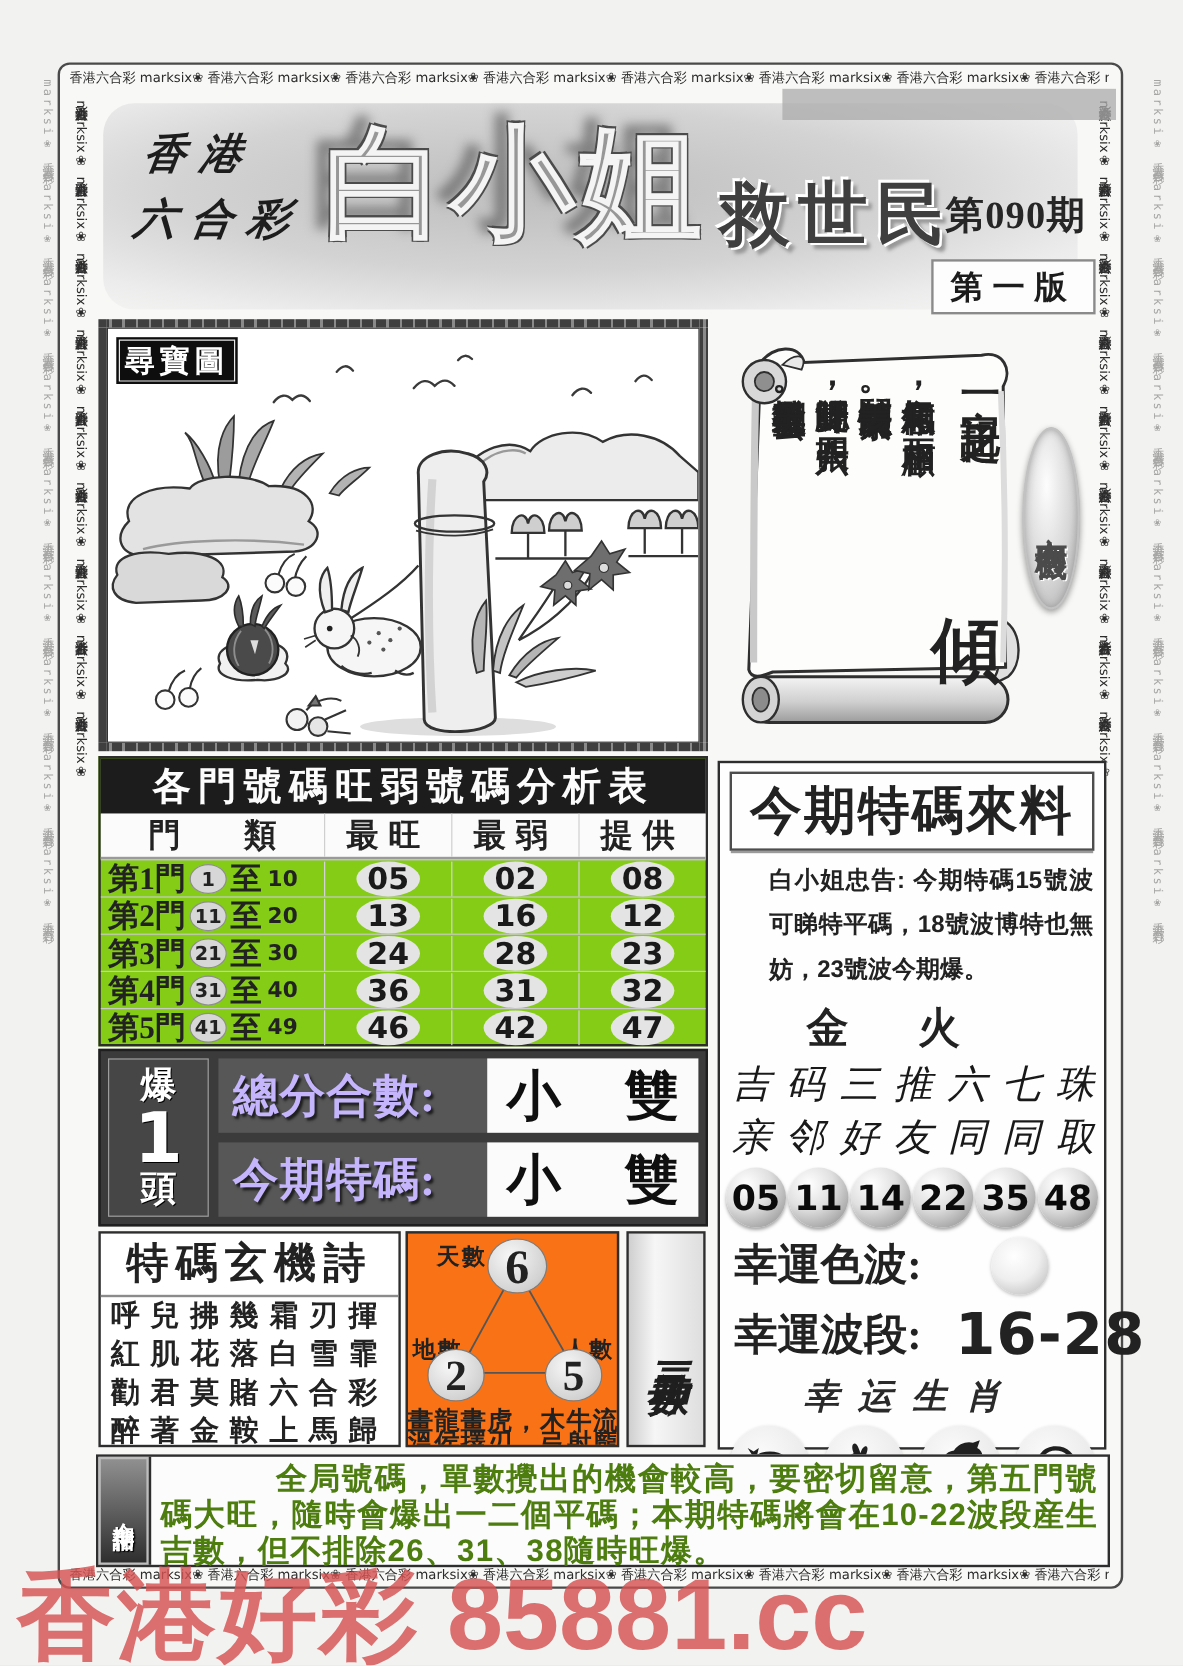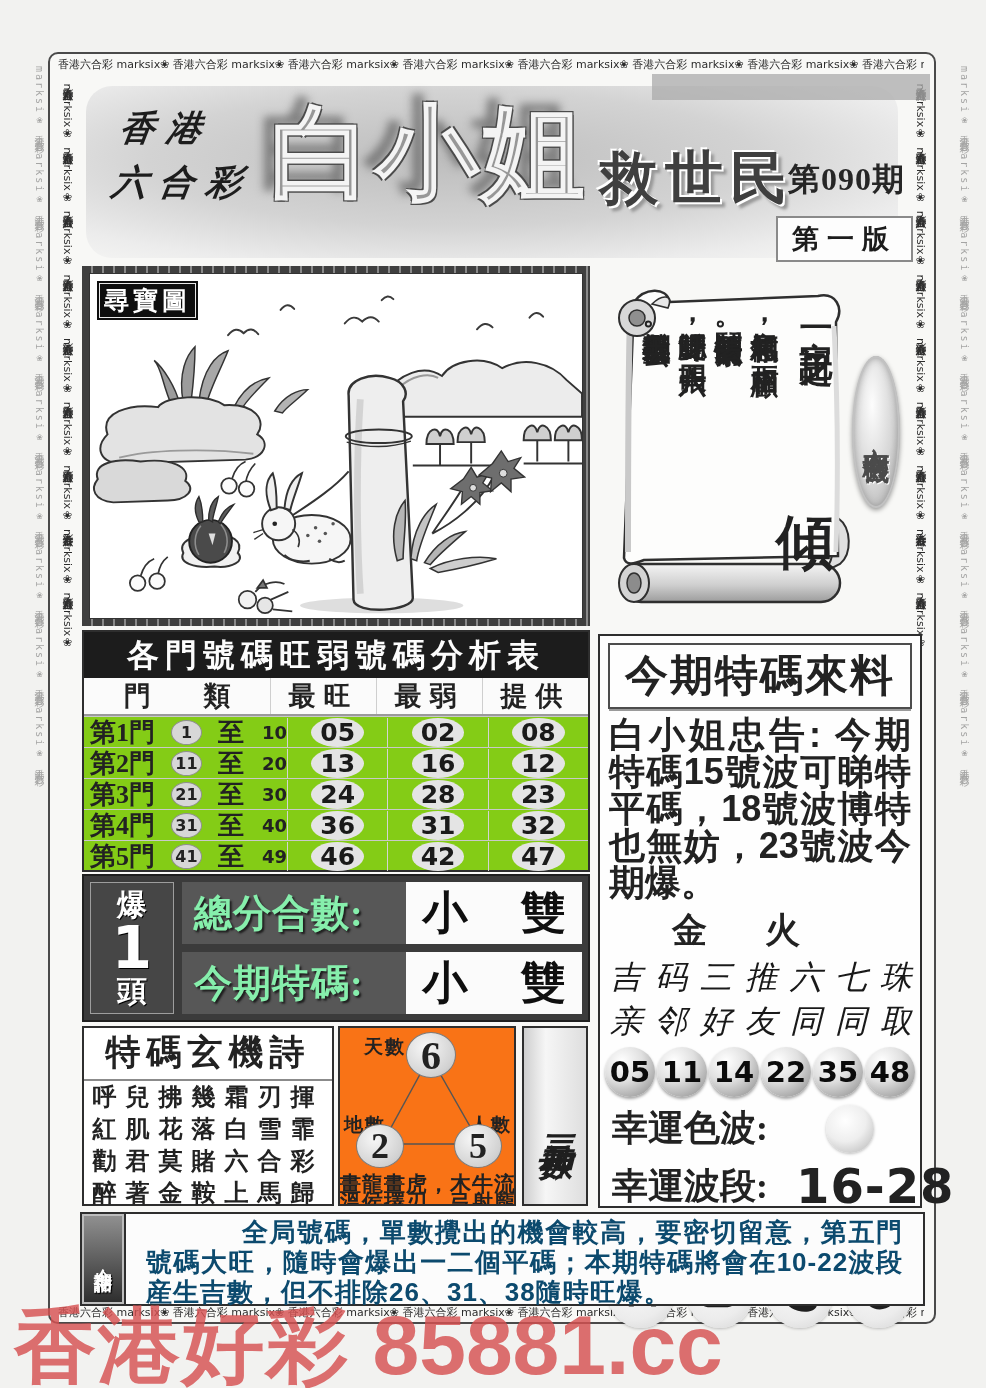--- a/index.html
+++ b/index.html
@@ -49,39 +49,39 @@
   
   .table-panel { position:absolute; left:82px; top:630px; width:508px; height:242px;
     background:#84cc16; border:2px solid #2e2e2e; }
   .table-title { height:46px; background:#1c1c1c; color:#fcfcfc; font-size:32px; font-weight:bold;
     letter-spacing:6px; text-align:center; line-height:46px; }
   .thead { display:flex; height:38px; align-items:center; border-bottom:2px solid #9a9a9a; background:#fbfbfb; }
   .th { font-size:27px; font-weight:bold; text-align:center; letter-spacing:8px; }
   .th-gate { flex:0 0 186px; word-spacing:46px; letter-spacing:0; }
   .th-col  { flex:1 1 0; border-left:1px solid #cfcfcf; }
   .t-row { display:flex; height:31px; align-items:center; border-top:1px solid #c9c9c9; }
-  .t-gate { flex:0 0 186px; display:flex; align-items:center; padding-left:6px; gap:16px;
+  .t-gate { flex:0 0 186px; display:flex; align-items:center; padding-left:6px; gap:3px;
     font-size:26px; font-weight:bold; white-space:nowrap; }
   .oval { display:inline-flex; align-items:center; justify-content:center; min-width:31px; height:25px;
     border:1px solid #8e8e8e; border-radius:50%; background:#d7d7d7;
     font:bold 16px "DejaVu Sans","Liberation Sans",sans-serif; }
   .small-n { font:bold 18px "DejaVu Sans","Liberation Sans",sans-serif; margin-left:2px; }
   .num-cell { flex:1 1 0; text-align:center; border-left:1px solid #d4d4d4; }
   .halo { display:inline-block; background:#e4e4e4; border-radius:50%; padding:0 9px;
     font:bold 25px "DejaVu Sans","Liberation Sans",sans-serif; color:#1a1a1a; }
   
   .burst-panel { position:absolute; left:82px; top:874px; width:508px; height:148px;
     background:#3b3b3b; border:2px solid #1f1f1f; display:flex; padding:6px; gap:8px; }
   .burst-side { width:84px; background:#464646; border:1px solid #9d9d9d; color:#fff;
     display:flex; flex-direction:column; align-items:center; justify-content:center; font-weight:bold; }
   .burst-ch { font-size:30px; line-height:34px; text-shadow:1px 1px 0 #000; }
   .burst-ch.big { font-size:58px; line-height:52px; font-family:"DejaVu Sans",sans-serif; }
   .burst-main { flex:1; display:flex; flex-direction:column; gap:8px; }
   .burst-row { flex:1; display:flex; }
-  .burst-label { width:56%; background:#575757; color:#86efac; font-size:38px; font-weight:bold;
+  .burst-label { width:56%; background:#575757; color:#c4b5fd; font-size:38px; font-weight:bold;
     display:flex; align-items:center; padding-left:12px; letter-spacing:1px;
     text-shadow:2px 2px 2px #1e1e1e; white-space:nowrap; }
   .burst-value { flex:1; background:#fbfbfb; color:#0f0f0f; font-size:45px; font-weight:bold;
     display:flex; align-items:center; justify-content:center; word-spacing:42px; white-space:nowrap; }
   
   .poem-panel { position:absolute; left:82px; top:1026px; width:252px; height:180px;
     border:2px solid #2e2e2e; background:#fff; }
   .poem-title { font-size:35px; font-weight:bold; text-align:center; letter-spacing:6px;
     border-bottom:2px solid #8b8b8b; padding:1px 0 3px; }
   .poem-line { font-size:24px; font-weight:bold; letter-spacing:9px; text-align:center;
@@ -112,22 +112,22 @@
     box-shadow:0 2px 5px rgba(0,0,0,.4), inset 0 0 0 2px #c2c2c2, inset 0 0 8px #8a8a8a;
     display:flex; align-items:center; justify-content:center; }
   .badge-text { writing-mode:vertical-rl; text-orientation:upright; font-size:27px; font-weight:bold;
     color:#4b4b4b; letter-spacing:3px; text-shadow:1px 1px 0 #fff; }
   
   .sp-panel { position:absolute; left:598px; top:634px; width:324px; height:574px;
     border:2px solid #2e2e2e; background:#fefefe; }
   .sp-title { margin:7px 8px 5px; border:2px solid #4d4d4d; font-size:43px; font-weight:bold;
     text-align:center; letter-spacing:2px; padding:2px 0; white-space:nowrap;
     box-shadow:0 3px 0 -1px #9a9a9a; }
-  .sp-advice { padding:2px 9px; font-size:36px; line-height:37px; font-weight:bold;
-    font-family:"Liberation Sans","DejaVu Sans",sans-serif; text-align:justify; }
+  .sp-advice { padding:2px 9px; font-size:20px; line-height:37px; font-weight:bold;
+    font-family:"Liberation Sans","DejaVu Sans",sans-serif; text-align:justify;margin-left:32px; }
   .sp-five { display:flex; align-items:center; padding:4px 14px 0; font-size:35px; font-weight:bold; }
   .five-val { margin-left:58px; }
   .sp-hand { padding:2px 10px 0; font-size:32px; font-style:italic; letter-spacing:13px;
     line-height:42px; white-space:nowrap; color:#191919; }
   .sp-balls { display:flex; justify-content:space-between; padding:5px 5px 2px; }
   .ball { width:50px; height:50px; border-radius:50%;
     background:radial-gradient(circle at 34% 28%, #ffffff, #e0e0e0 42%, #979797 88%, #7c7c7c);
     display:flex; align-items:center; justify-content:center; box-shadow:0 2px 3px rgba(0,0,0,.35); }
   .ball-num { font:bold 29px "DejaVu Sans","Liberation Sans",sans-serif; color:#0b0b0b; }
   .sp-luckyrow { display:flex; align-items:center; padding:5px 12px 0; font-size:36px; font-weight:bold; white-space:nowrap;text-align:right; }
@@ -141,23 +141,23 @@
     background:radial-gradient(circle at 40% 34%, #fafafa, #ececec 60%, #d2d2d2);
     display:flex; align-items:center; justify-content:center; box-shadow:0 1px 3px rgba(0,0,0,.22); }
   
   .eval-panel { position:absolute; left:80px; top:1212px; width:845px; height:94px;
     border:2px solid #2e2e2e; background:#fcfcfc; display:flex; }
   .eval-side { width:44px; background:linear-gradient(180deg,#929292,#2c2c2c);
     border-right:2px solid #2e2e2e; display:flex; align-items:center; justify-content:center;
     box-shadow:inset 0 0 0 2px #bdbdbd; }
   .eval-side-text { writing-mode:vertical-rl; text-orientation:upright; color:#fff; font-size:18px;
     font-weight:bold; letter-spacing:2px; text-shadow:1px 1px 1px #000; }
-  .eval-text { flex:1; font-size:26px; font-weight:bold; line-height:30px; padding:3px 20px 0;
+  .eval-text { flex:1; font-size:26px; font-weight:bold; line-height:30px; padding:3px 8px 0;
     text-align:justify; text-indent:96px; letter-spacing:1px;
-    font-family:"Liberation Sans","DejaVu Sans",sans-serif; color:#0c4a6e; }
+    font-family:"Liberation Sans","DejaVu Sans",sans-serif; color:#4d7c0f; }
   
   .watermark { position:absolute; left:14px; top:1292px; z-index:50; white-space:nowrap;
     font-weight:bold; font-family:"Liberation Sans","DejaVu Sans",sans-serif; color:rgba(213,80,80,.82); }
   .wm-brand { font-size:82px; letter-spacing:2px; }
   .wm-site { font-size:84px; margin-left:18px; }
 </style>
 </head>
 <body>
 
 <div class="page">

